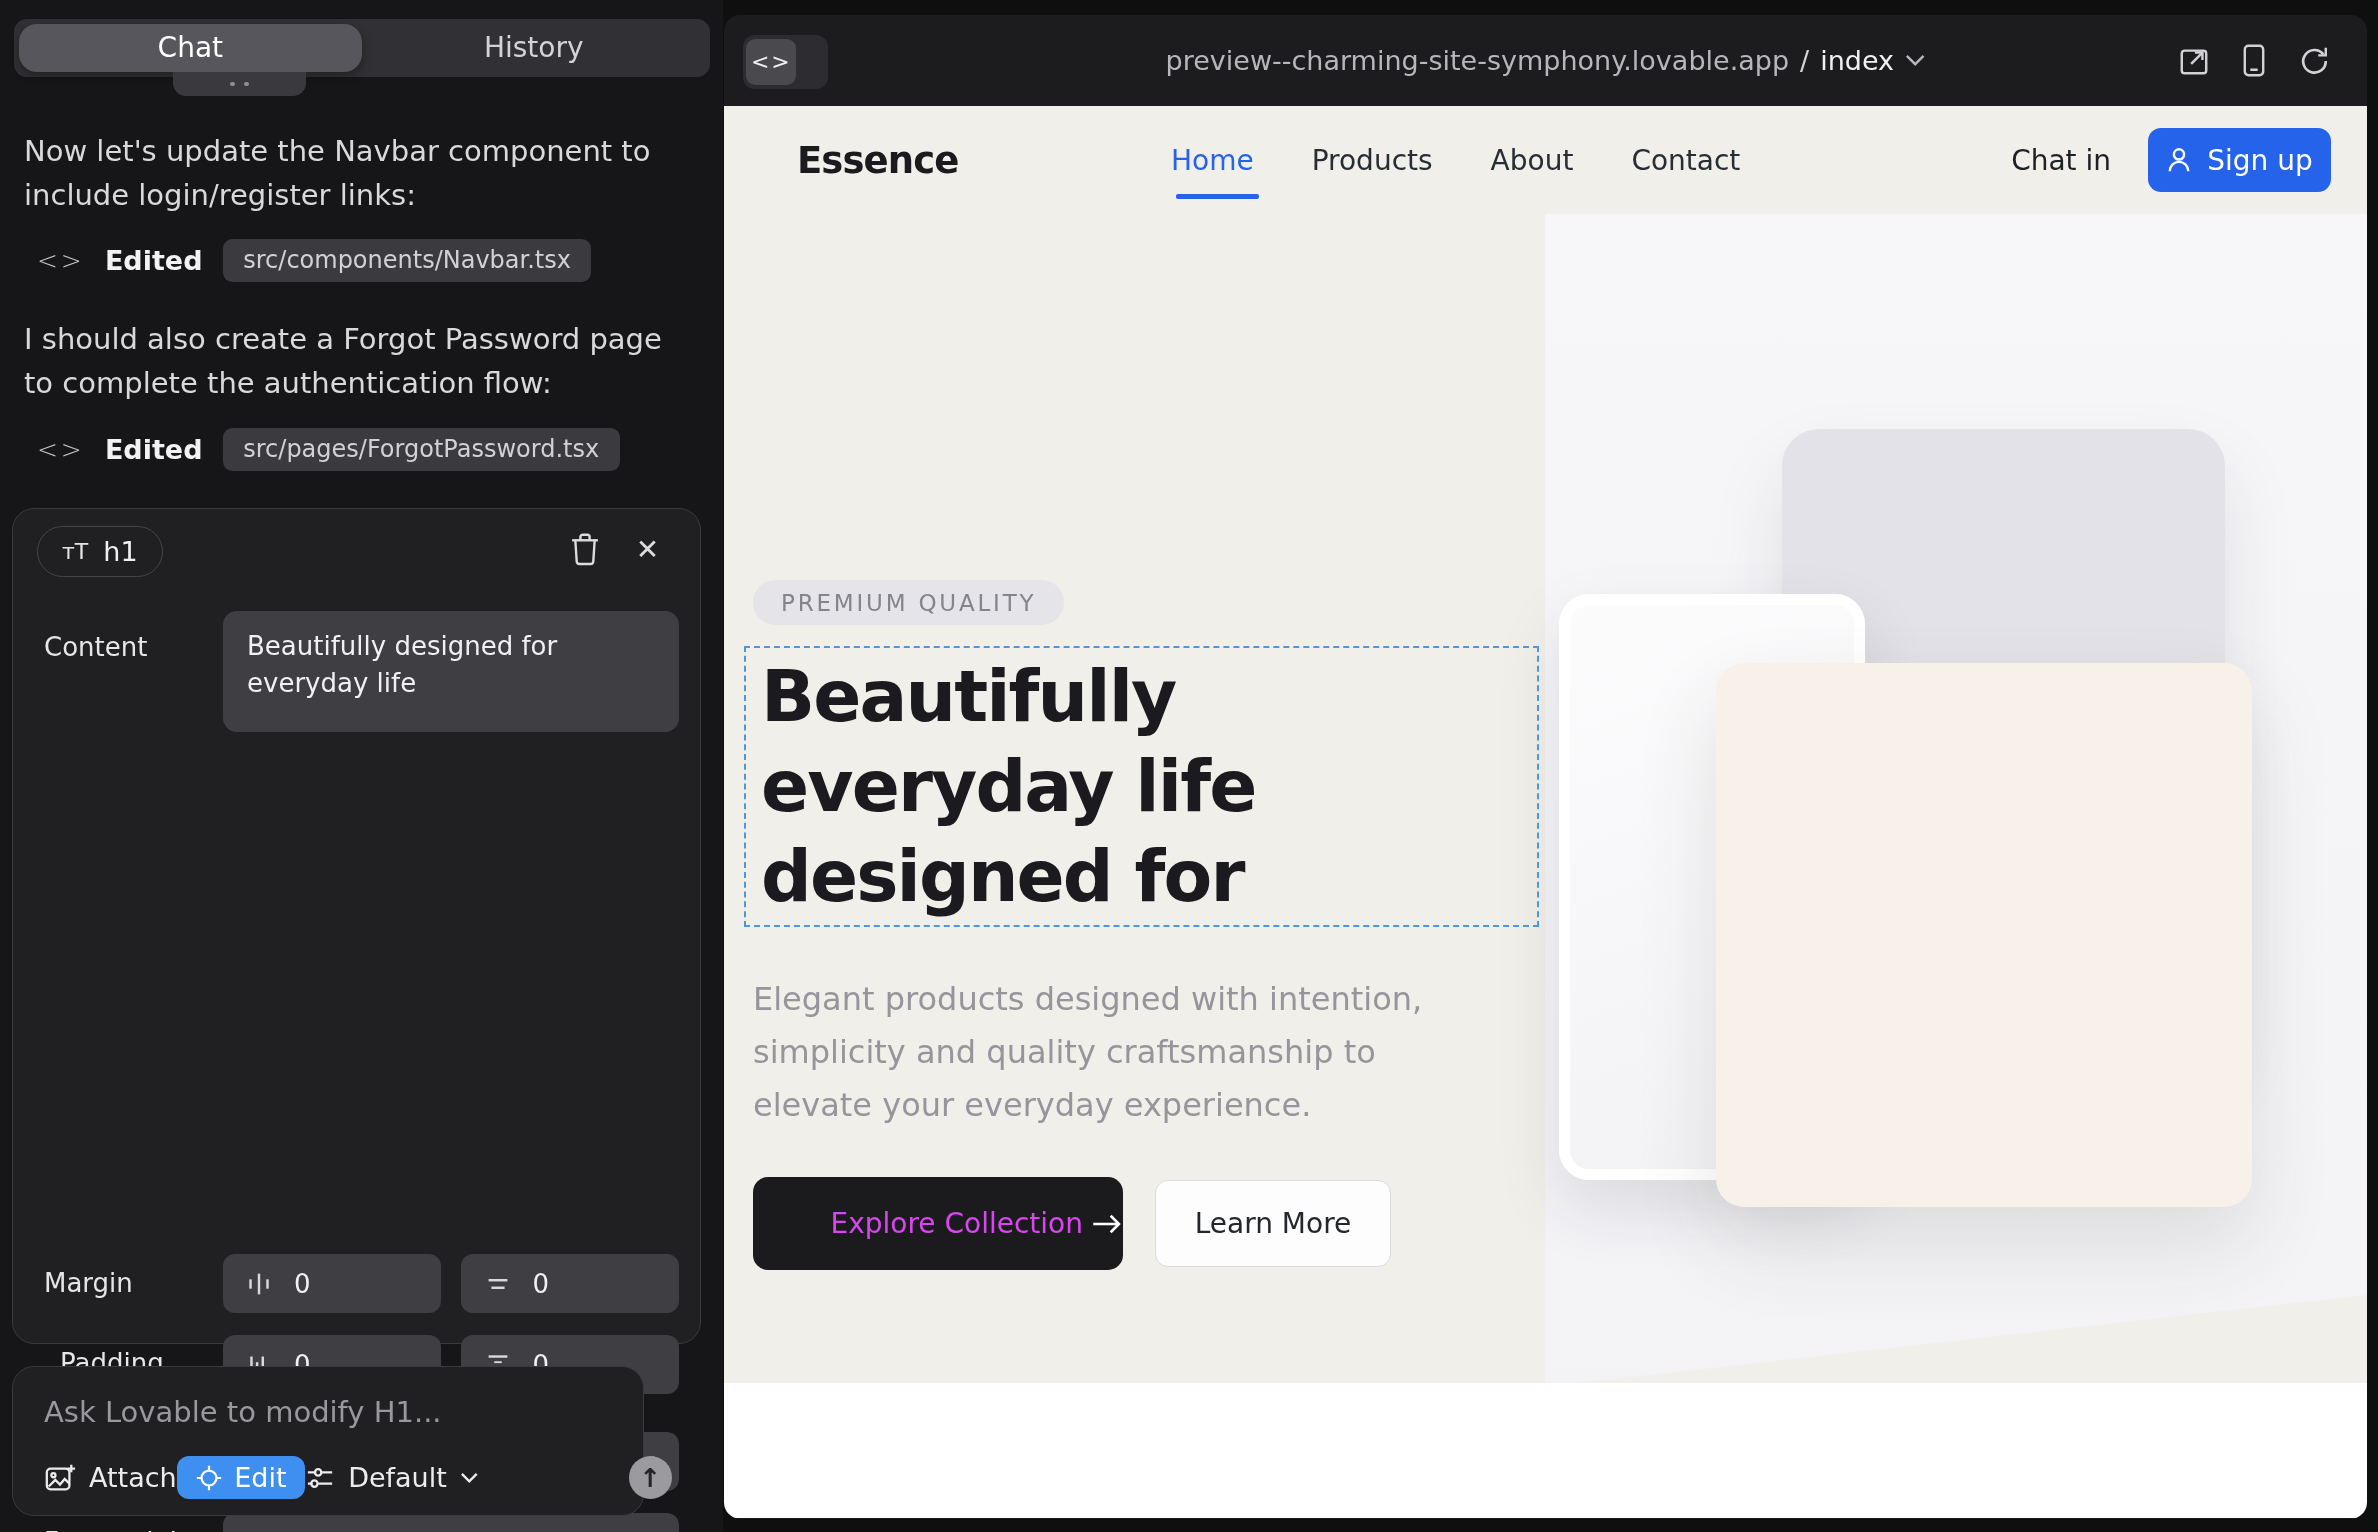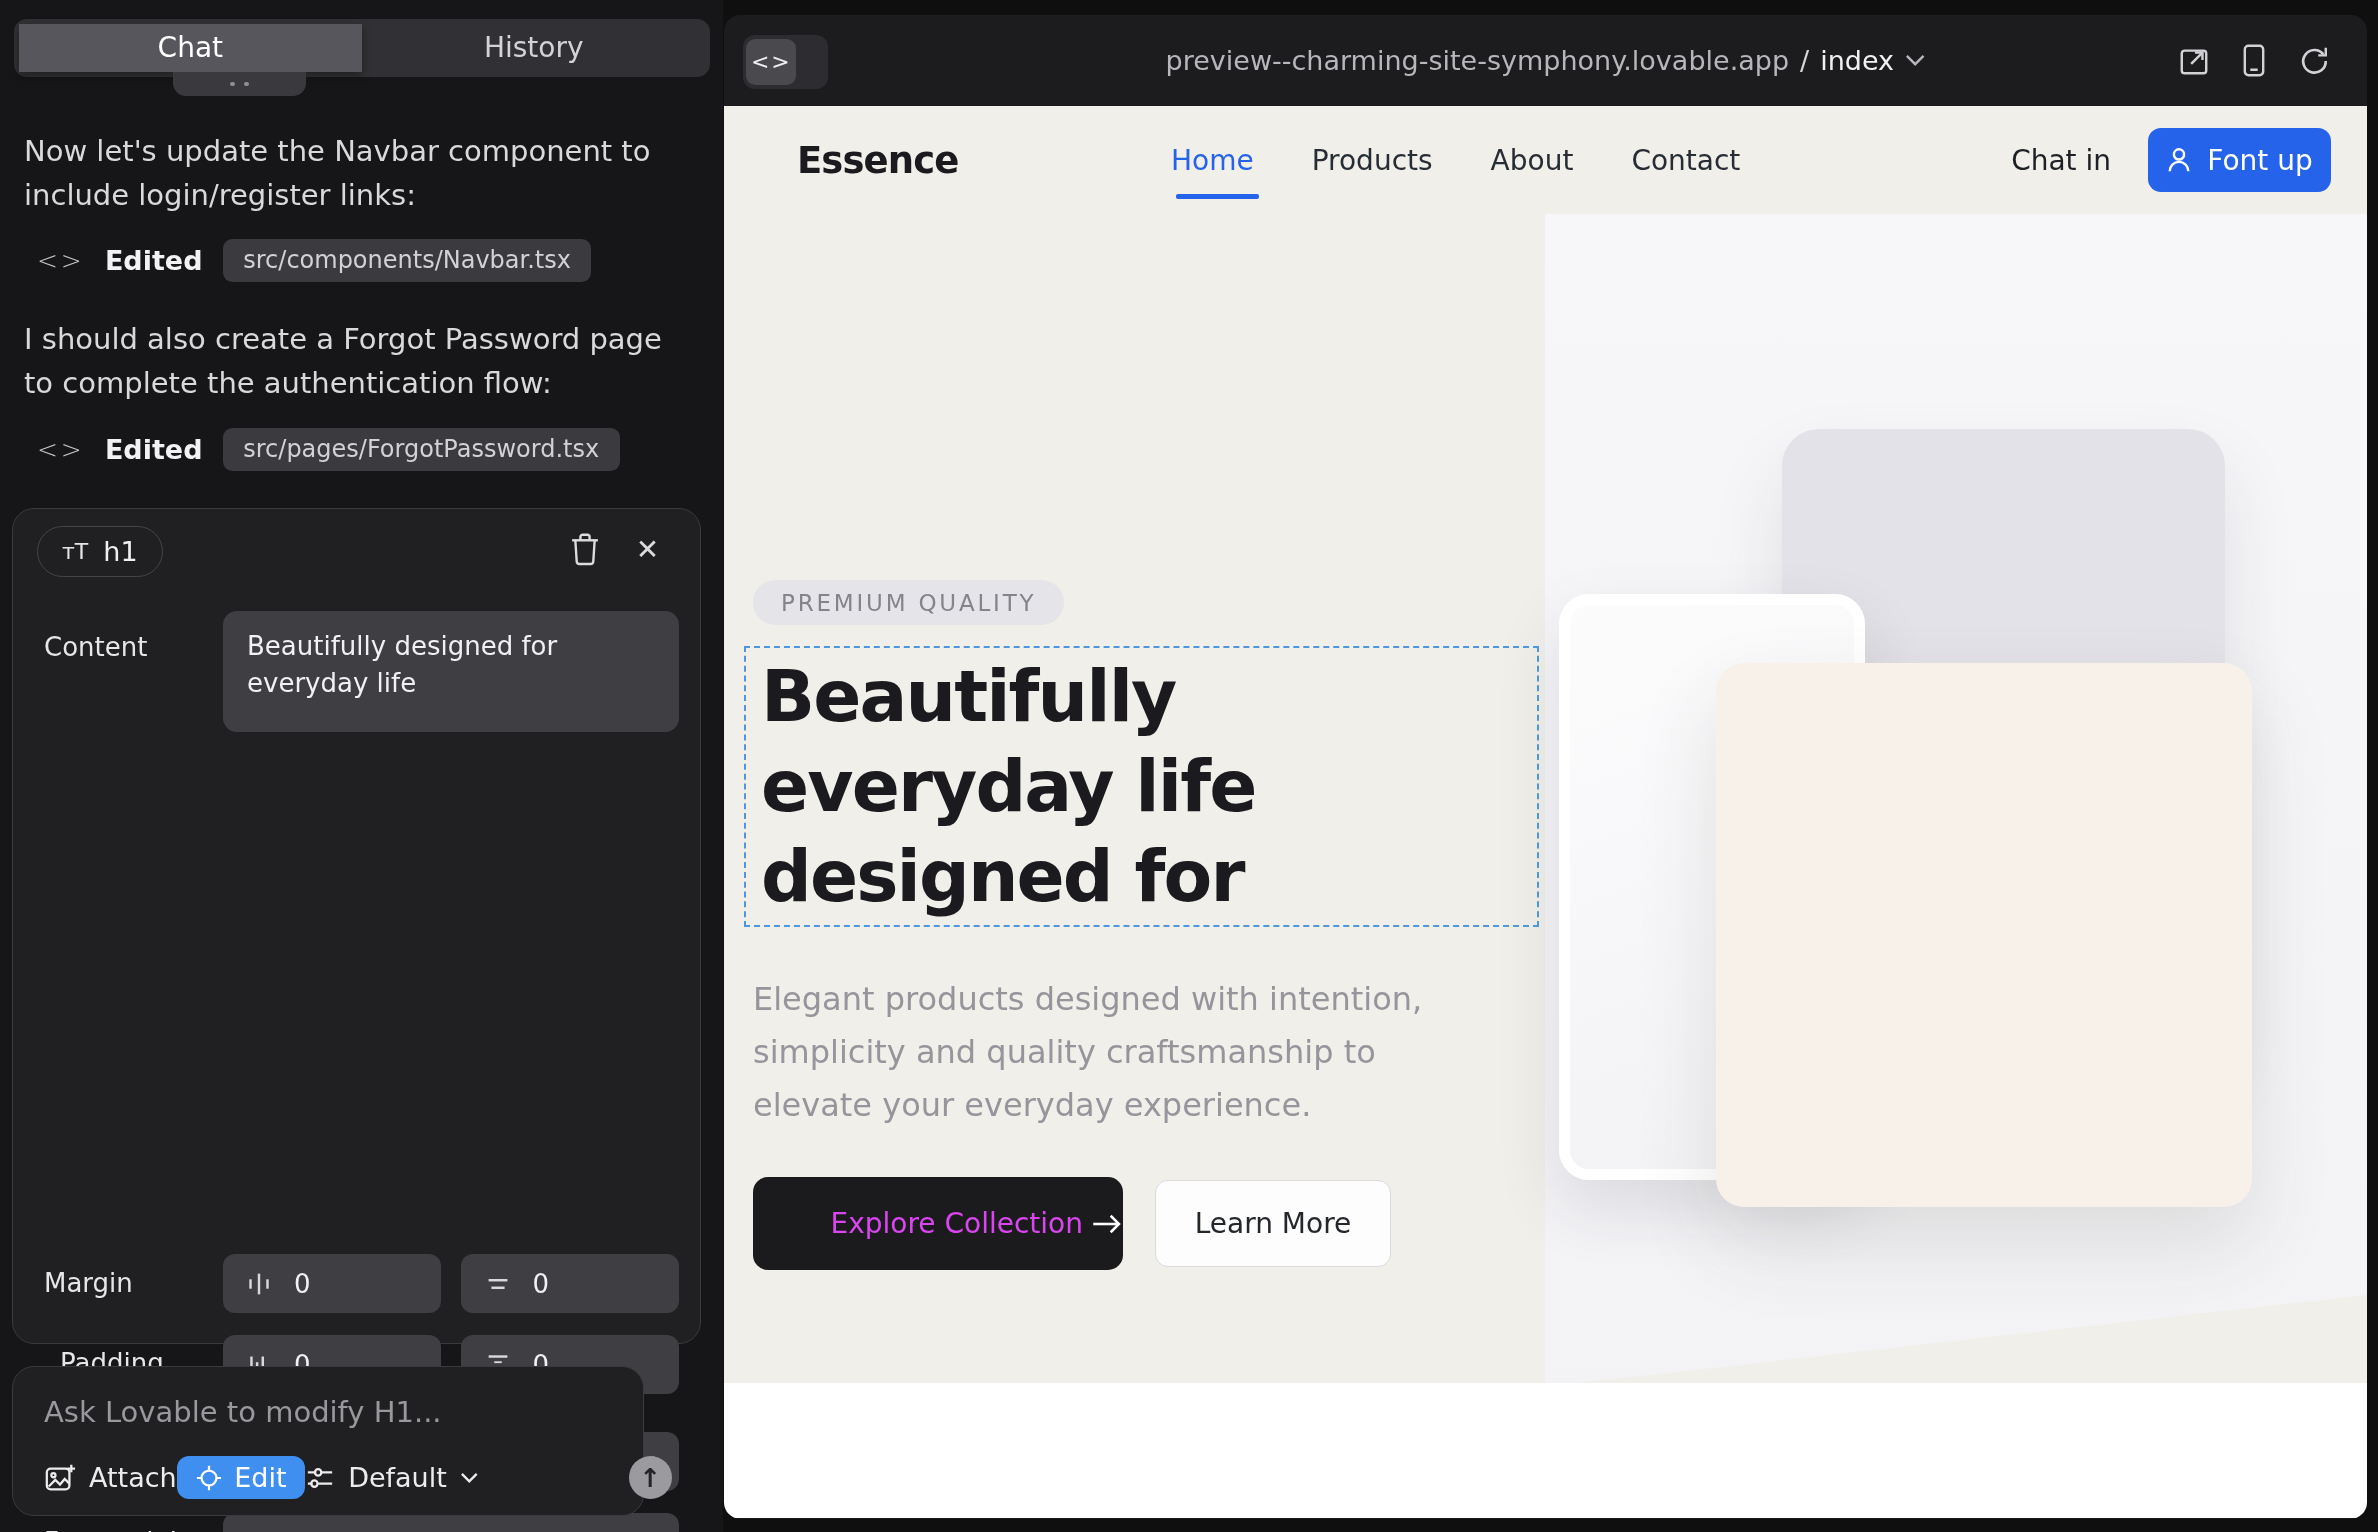--- a/index.html
+++ b/index.html
@@ -3,21 +3,21 @@
 <meta charset="utf-8">
 <style>
   * { margin:0; padding:0; box-sizing:border-box; }
   html,body { width:2378px; height:1532px; background:#0f0f10; font-family:"DejaVu Sans", sans-serif; overflow:hidden; }
   .abs { position:absolute; }
   #stage { position:relative; width:2378px; height:1532px; background:#0f0f10; }
 
   
   #left-panel { left:0; top:0; width:723px; height:1532px; background:#161618; }
   .tabs-bar { left:14px; top:18.6px; width:696px; height:58px; background:#313135; border-radius:13px; display:flex; align-items:center; padding:4.6px; }
-  .tab { flex:1; height:48px; display:flex; align-items:center; justify-content:center; font-size:28px; color:#d3d3d6; border-radius:0; cursor:pointer; }
+  .tab { flex:1; height:48px; display:flex; align-items:center; justify-content:center; font-size:28px; color:#d3d3d6; border-radius:18px; cursor:pointer; }
   .tab.active { background:#56565c; color:#ffffff; box-shadow:0 3.7px 9.3px rgba(0,0,0,.35); }
   .peek-pill { left:173px; top:72px; width:133px; height:24px; background:#3a3a3e; border-radius:0 0 13px 13px; display:flex; align-items:center; justify-content:center; gap:9.3px; }
   .peek-pill i { width:4.6px; height:4.6px; border-radius:50%; background:#8e8e93; }
 
   .chat-msg { left:24px; width:662px; font-size:29px; line-height:44px; color:#d9d9db; }
   #msg-1 { top:129px; }
   #msg-2 { top:317px; }
   .edited-row { left:37px; display:flex; align-items:center; gap:20.4px; }
   #edited-1 { top:239px; }
   #edited-2 { top:428px; }
@@ -293,21 +293,21 @@
           <span class="nav-link">Contact</span>
         </div>
         <div class="nav-underline abs"></div>
         <div class="auth-wrap abs">
           <span class="signin">Chat in</span>
           <div class="signup-btn">
             <svg width="26" height="28" viewBox="0 0 28 30" fill="none" stroke="#ffffff" stroke-width="2.6">
               <circle cx="14" cy="9" r="5.5"></circle>
                 <path d="M4 27a10 10 0 0 1 20 0"></path>
             </svg>
-            <span>Font up</span>
+            <span>Sign up</span>
           </div>
         </div>
       </div>
 
       <div id="hero" class="abs">
 
         <div id="hero-right" class="abs">
           <div class="wedge abs"></div>
           <div class="card-lavender abs"></div>
           <div class="card-white abs"></div>

